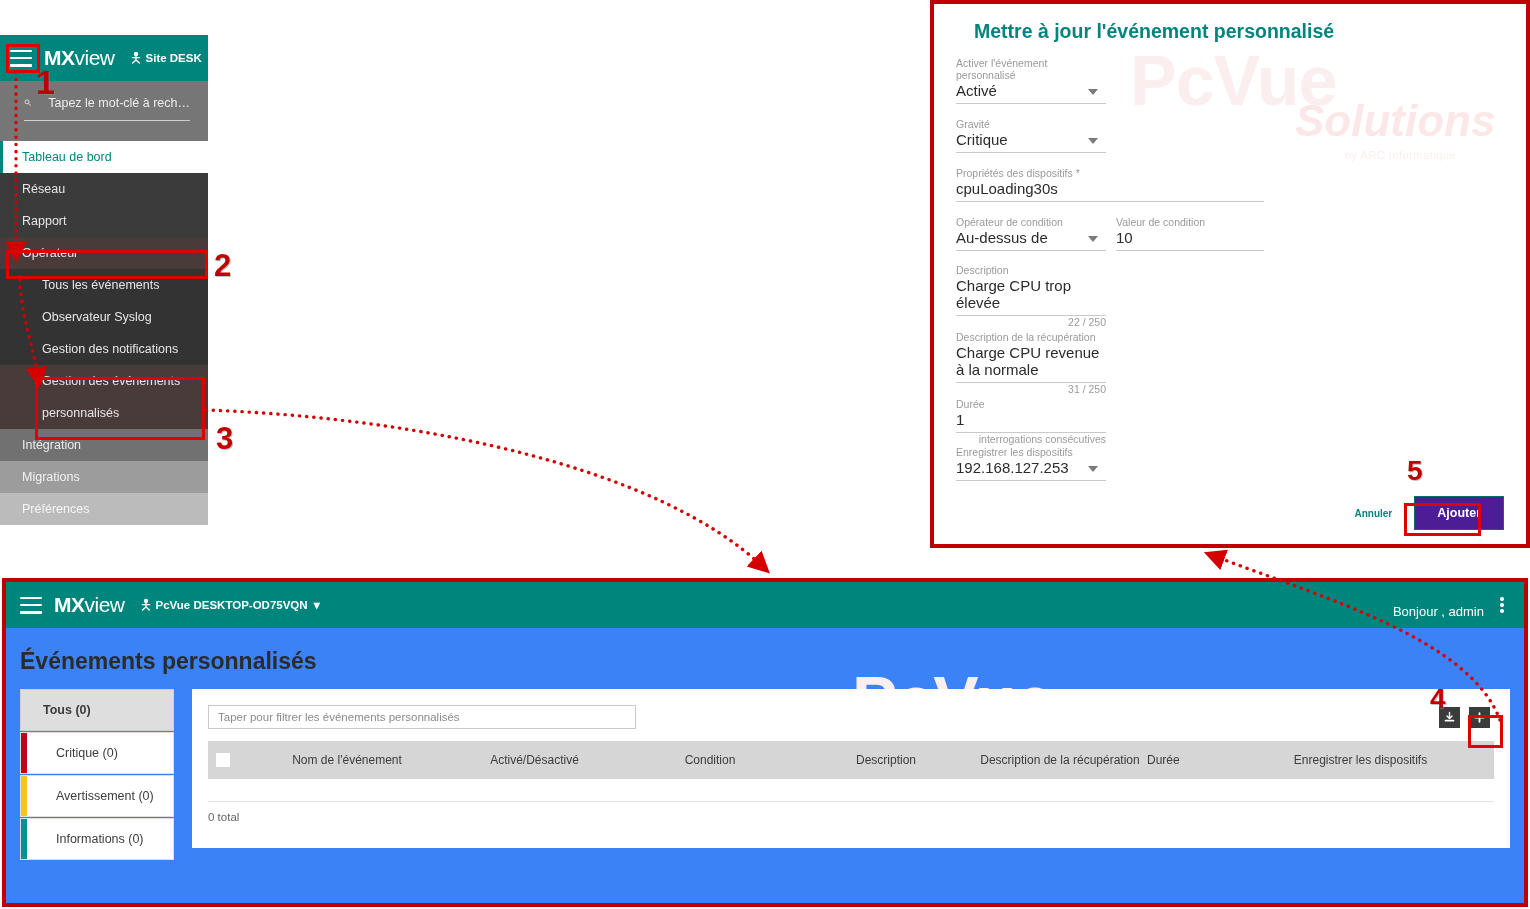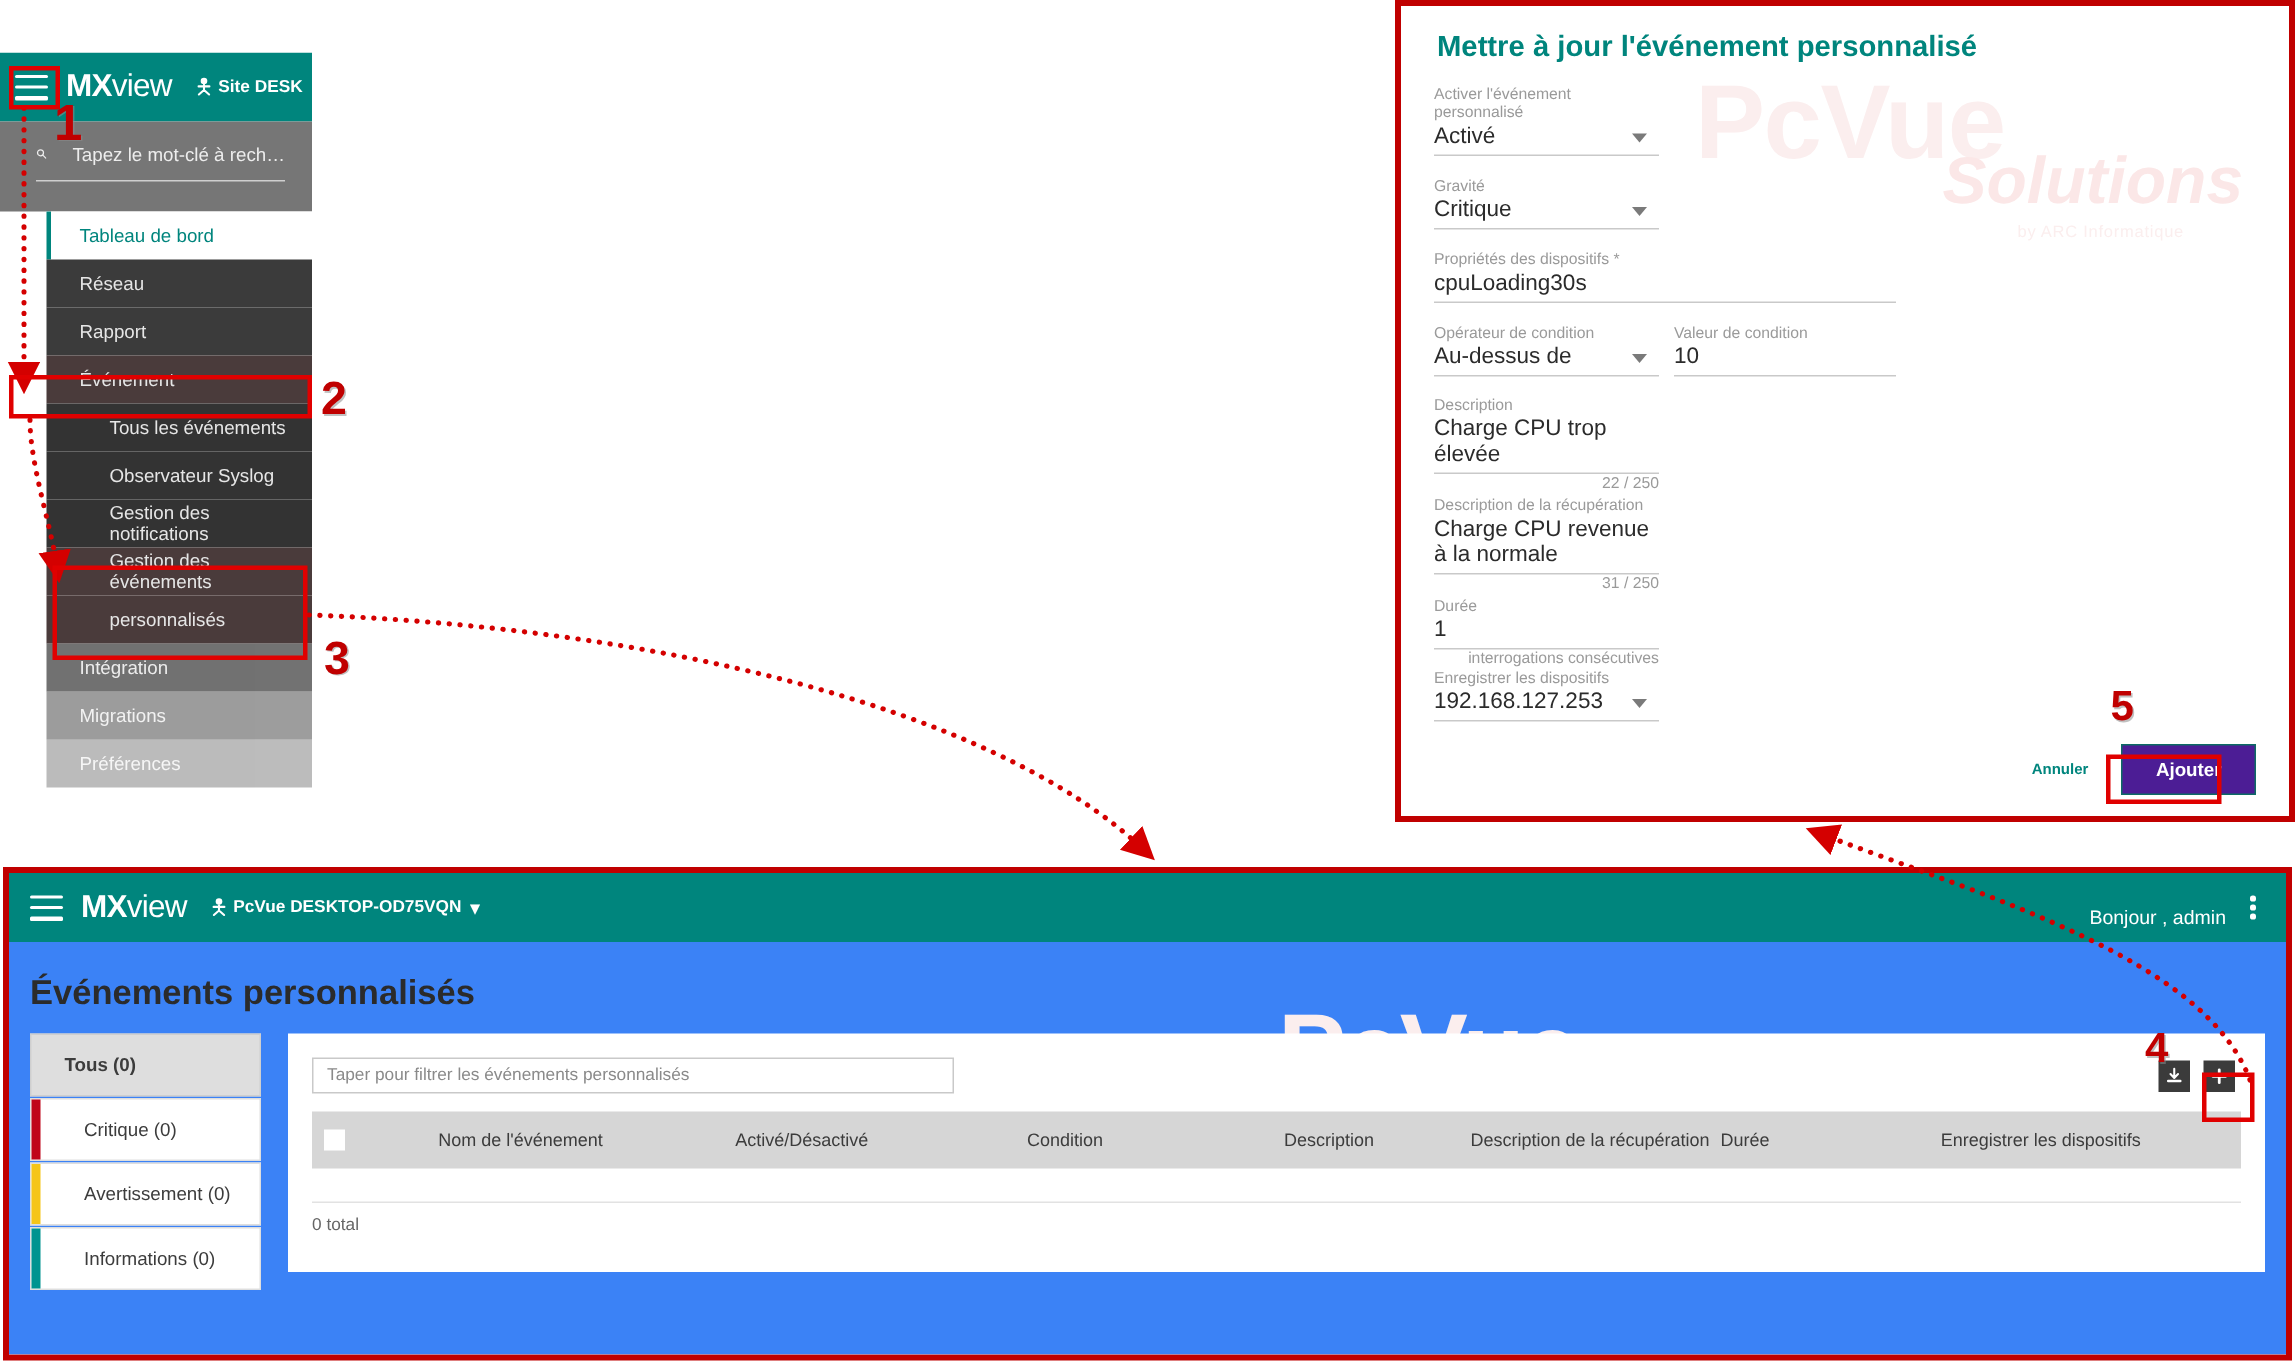--- a/index.html
+++ b/index.html
@@ -40,38 +40,38 @@
   .site-chip { color:#fff; font-size:11.5px; font-weight:bold; margin-left:14px; display:flex; align-items:center; white-space:nowrap; }
   .person-ico { margin-right:3px; }
 
   #search-zone {
     position:absolute; left:0; top:46px; width:208px; height:60px; background:#767676;
   }
   .search-row { position:absolute; left:24px; top:14px; display:flex; align-items:flex-end; width:166px; }
   .search-placeholder { color:#ededed; font-size:12.5px; margin-left:17px; white-space:nowrap; }
   .search-underline { position:absolute; left:24px; top:39px; width:166px; height:1px; background:#cfcfcf; }
 
-  .nav { position:absolute; left:0; top:106px; width:208px;padding-left:31px; }
+  .nav { position:absolute; left:0; top:106px; width:208px; }
   .nav-item {
     height:32px; display:flex; align-items:center; padding-left:22px;
     font-size:12.5px; color:#e6e6e6; background:#3b3b3b; position:relative;
   }
   .nav-item.active { background:#ffffff; color:#00857d; font-weight:normal; }
   .nav-item.active::before { content:""; position:absolute; left:0; top:0; bottom:0; width:3px; background:#00857d; }
   .nav-item.sub { padding-left:42px; background:#333333; height:32px; }
   .nav-item.sub2 { padding-left:42px; background:#3f3f3f; height:32px; }
   .nav-item.highlight { background:#4a3b3b; }
   .nav-fade { opacity:.72; }
   .nav-fade2 { opacity:.50; }
   .nav-fade3 { opacity:.34; }
 
   
   #dialog-outer { left:930px; top:0px; width:600px; height:548px; border:4px solid #c00000; background:#fff; }
   #dialog { position:absolute; left:0; top:0; right:0; bottom:0; background:#fff; padding:14px 22px; }
-  .dlg-title { color:#00857d; font-size:19.5px; font-weight:bold; margin:2px 0 14px 2px; }
+  .dlg-title { color:#00857d; font-size:19.5px; font-weight:bold; margin:2px 0 14px 18px; }
   .field { position:relative; margin-bottom:3px; }
   .flabel { font-size:10.5px; color:#9a9a9a; margin-bottom:1px; }
   .fval { font-size:15px; color:#2b2b2b; padding-bottom:4px; }
   .fline { height:1px; background:#c9c9c9; }
   .caret { position:absolute; right:8px; bottom:9px; width:0;height:0;border-left:5px solid transparent;border-right:5px solid transparent;border-top:6px solid #7a7a7a; }
   .counter { font-size:10.5px; color:#9a9a9a; text-align:right; }
   .hintline { font-size:10.5px; color:#9a9a9a; text-align:center; }
   .dlg-actions { position:absolute; right:22px; bottom:14px; display:flex; align-items:center; }
   .btn-cancel { color:#00857d; font-size:10px; font-weight:bold; margin-right:22px; cursor:pointer; }
   .btn-add { background:#4c1d95; color:#fff; font-size:12.5px; font-weight:bold; padding:9px 22px; border:1px solid #0d6b65; cursor:pointer; }
@@ -153,21 +153,21 @@
     <div class="nav-item active">
         <span>Tableau de bord</span>
       </div>
     <div class="nav-item">
         <span>Réseau</span>
       </div>
     <div class="nav-item">
         <span>Rapport</span>
       </div>
     <div class="nav-item highlight">
-        <span>Événement</span>
+        <span>Opérateur</span>
       </div>
     <div class="nav-item sub">
         <span>Tous les événements</span>
       </div>
     <div class="nav-item sub">
         <span>Observateur Syslog</span>
       </div>
     <div class="nav-item sub">
         <span>Gestion des notifications</span>
       </div>

